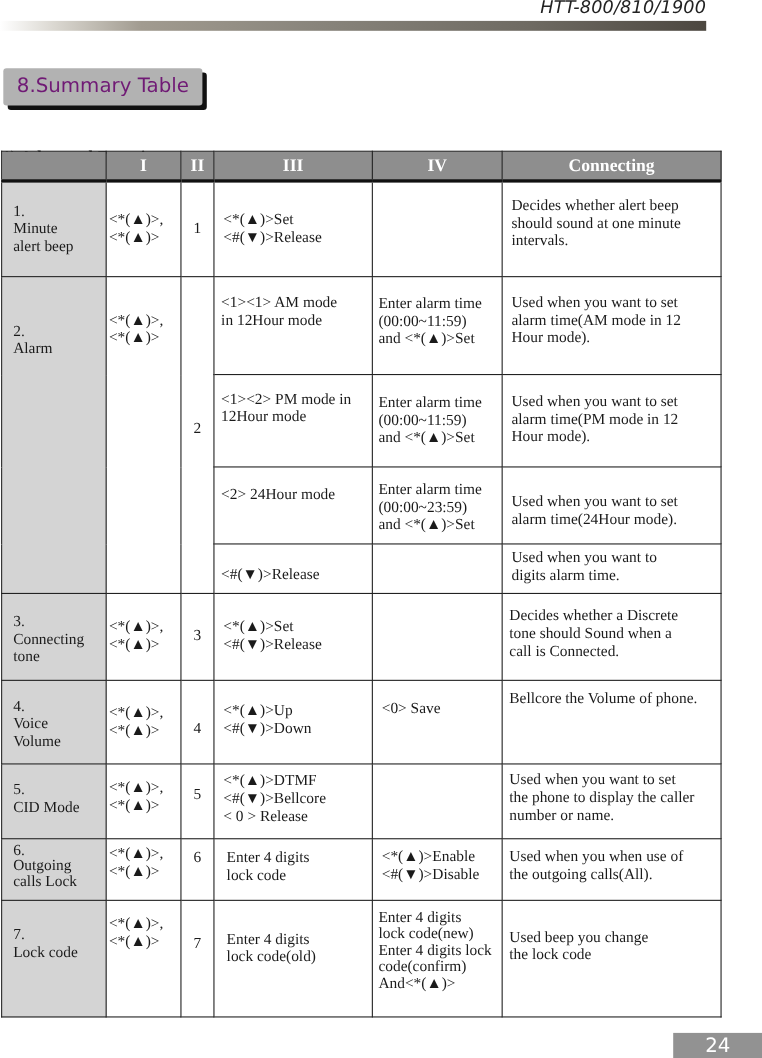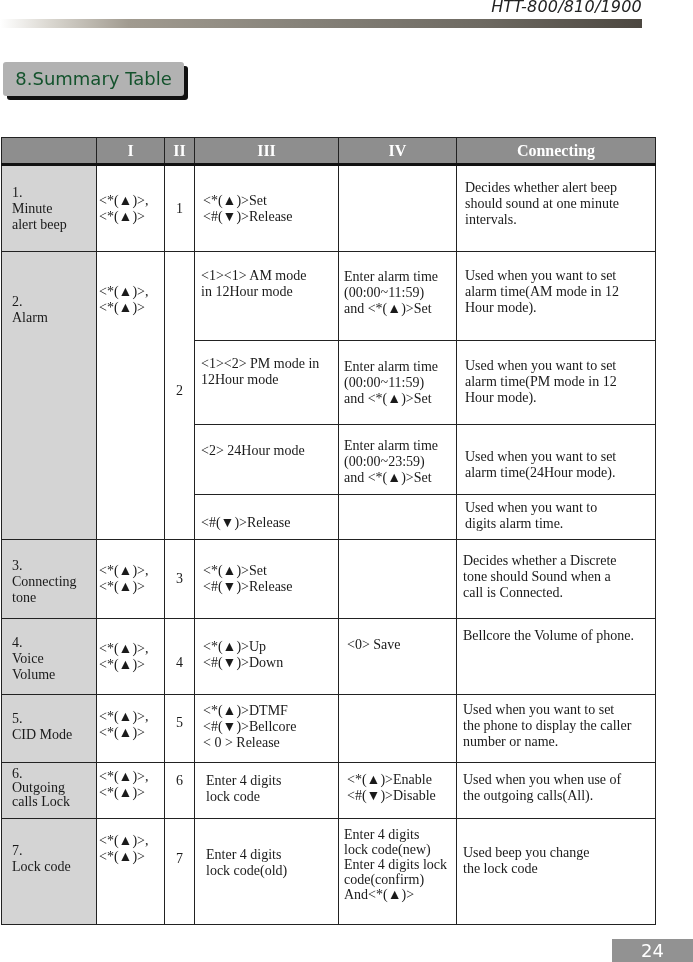--- a/index.html
+++ b/index.html
@@ -1,19 +1,19 @@
 <!DOCTYPE html>
 <html><head>
 <meta charset="utf-8">
 <style>
   html, body { margin:0; padding:0; }
   body { width:693px; height:962px; background:#ffffff; position:relative; overflow:hidden; font-family:"Liberation Serif", serif; color:#1a1a1a; }
   .model { position:absolute; top:-3px; right:51px; font-family:"DejaVu Sans", sans-serif; font-style:italic; font-size:16px; color:#222; letter-spacing:0.2px; }
   .topbar { position:absolute; left:0; top:19px; width:642px; height:9px; background:linear-gradient(to right, #ffffff 0%, #d9d6cf 8%, #a19b90 20%, #88847b 45%, #6e6a62 75%, #4c4740 100%); }
-  .section-title { position:absolute; left:3px; top:62px; width:181px; height:34px; background:#b2b2b2; border-radius:3px; box-shadow:4px 4px 0 #111; font-family:"DejaVu Sans", sans-serif; font-size:18px; line-height:34px; text-align:center; color:#14532d; }
+  .section-title { position:absolute; left:3px; top:62px; width:181px; height:34px; background:#b2b2b2; border-radius:3px; box-shadow:4px 4px 0 #111; font-family:"DejaVu Sans", sans-serif; font-size:18px; line-height:34px; text-align:center; color:#701a75; }
   .subtitle { position:absolute; left:2px; top:107px; font-weight:bold; font-size:15px; letter-spacing:0.3px;margin-top:28px; }
   table.summary { position:absolute; left:1px; top:137px; width:655px; border-collapse:collapse; font-size:14px; line-height:16px; }
   table.summary td, table.summary th { border:1px solid #222; vertical-align:top; padding:0; }
   table.summary th { background:#8e8e8e; color:#fff; font-size:16px; font-weight:bold; height:25px; border-bottom:3px solid #111; text-align:center; vertical-align:middle; }
   .c0 { width:94px; background:#d4d4d4; }
   .c1 { width:67px; }
   .c2 { width:29px; text-align:center; }
   .c3 { width:143px; }
   .c4 { width:117px; }
   .c5 { width:198px; }

